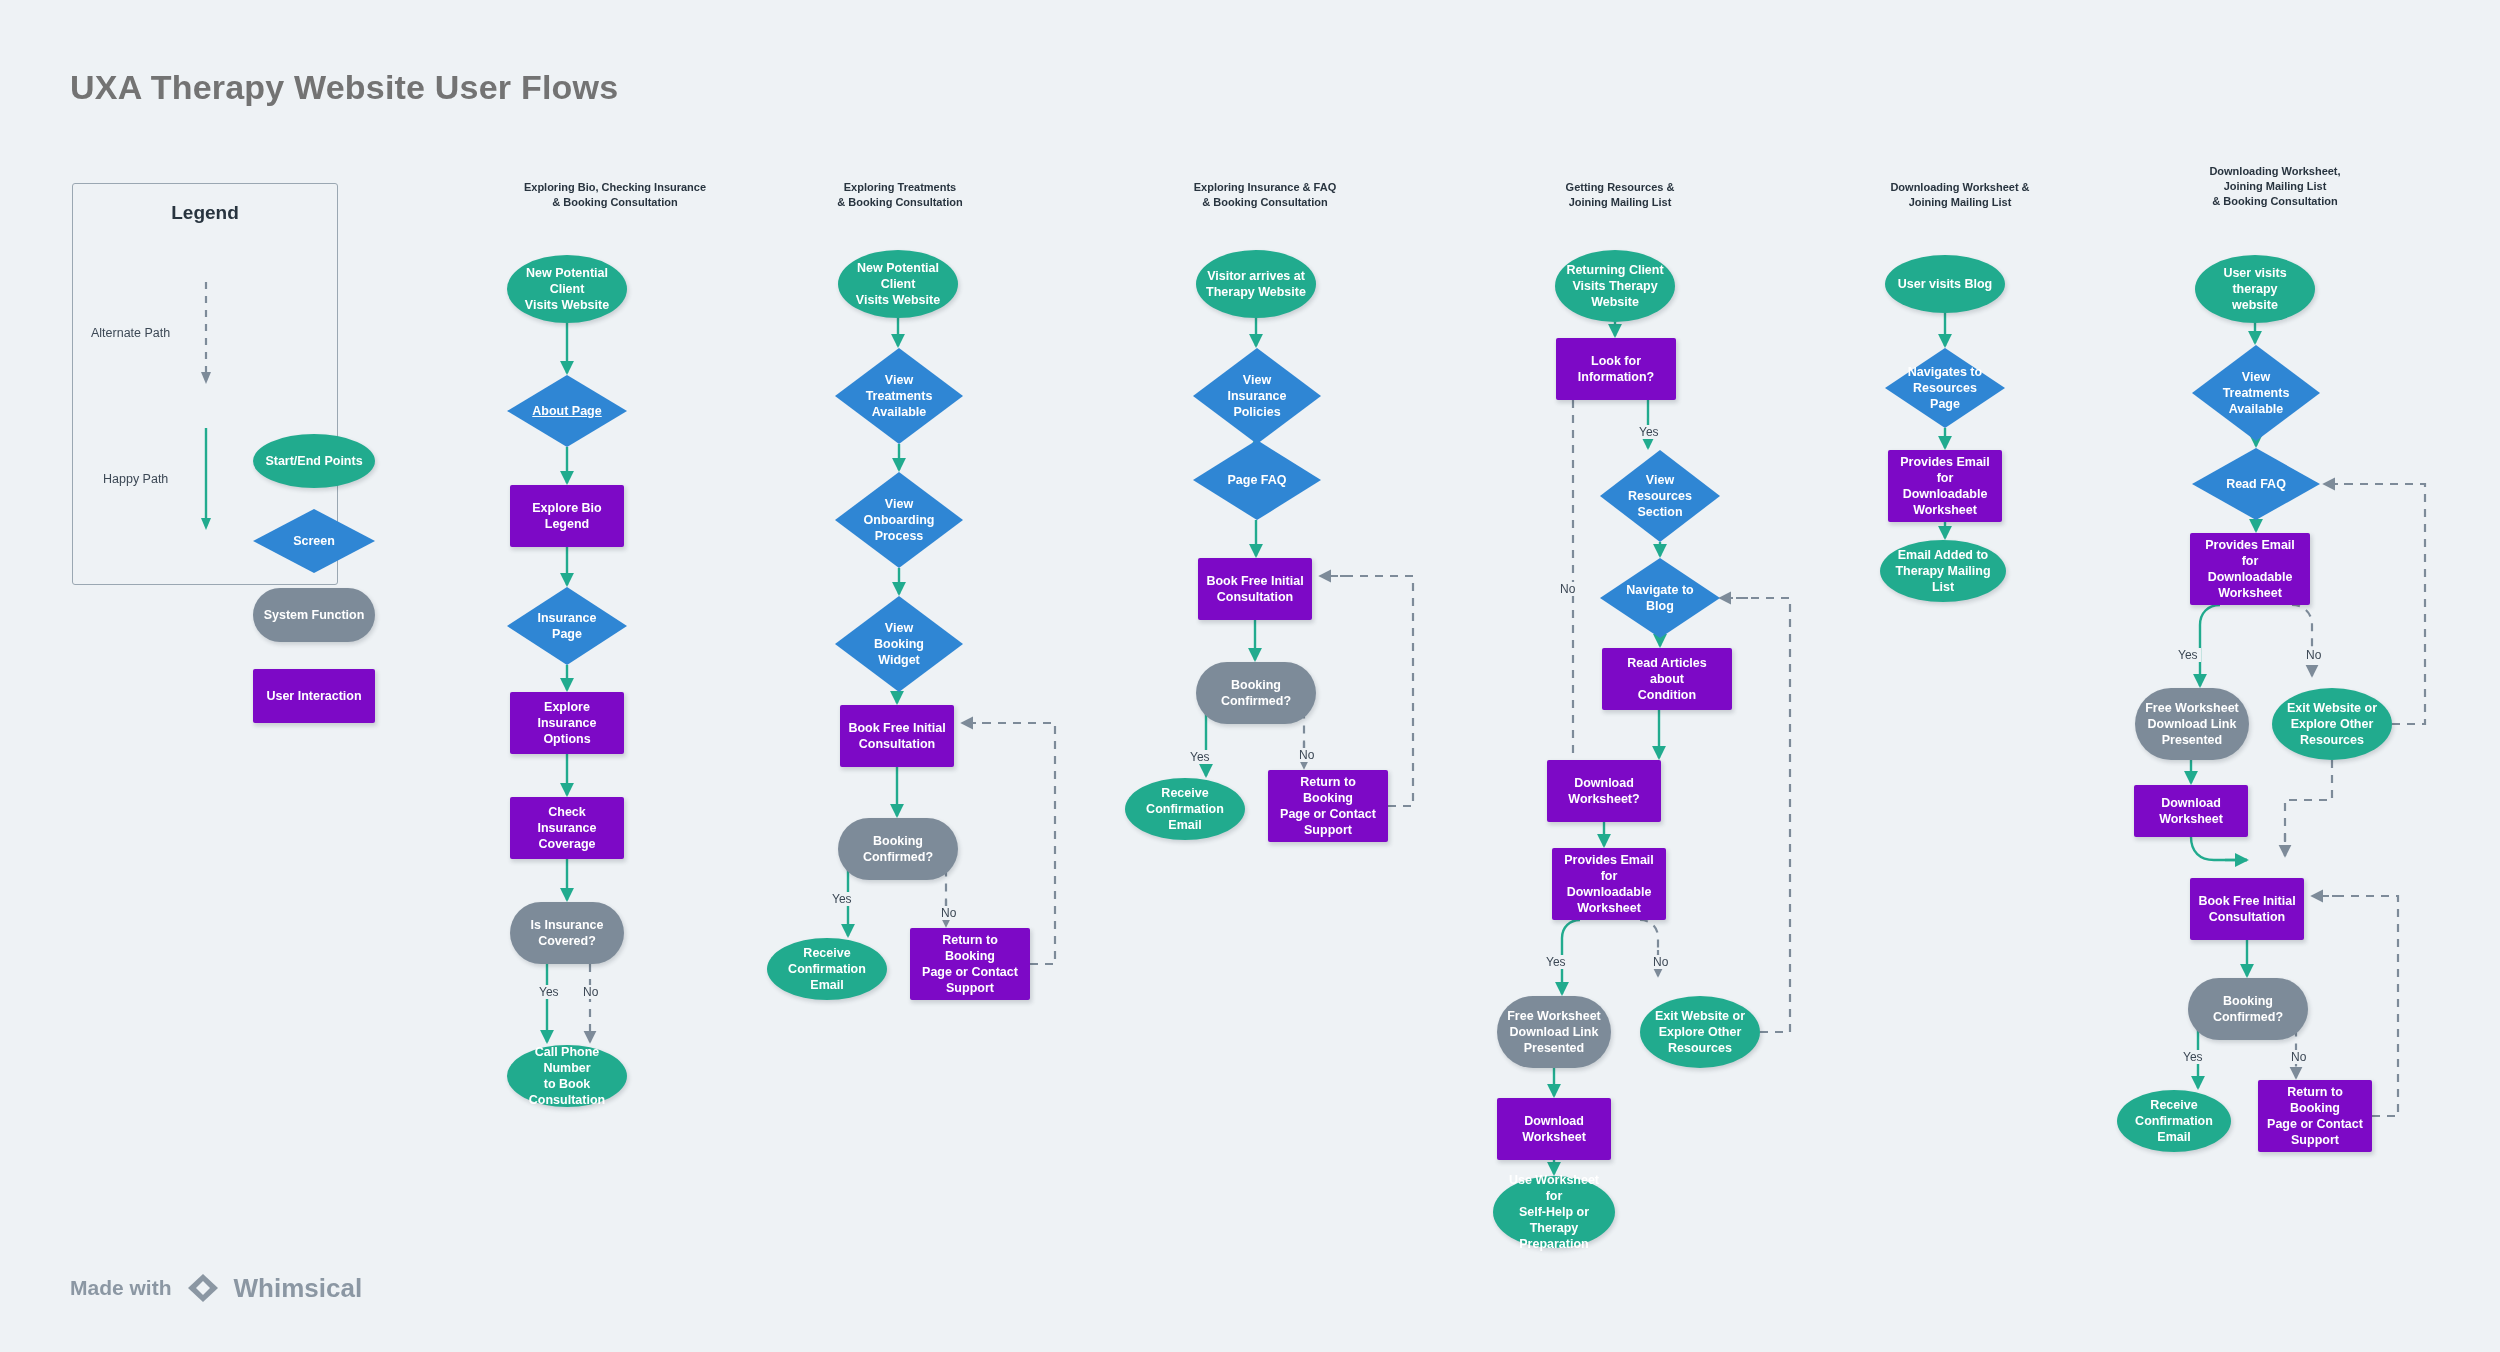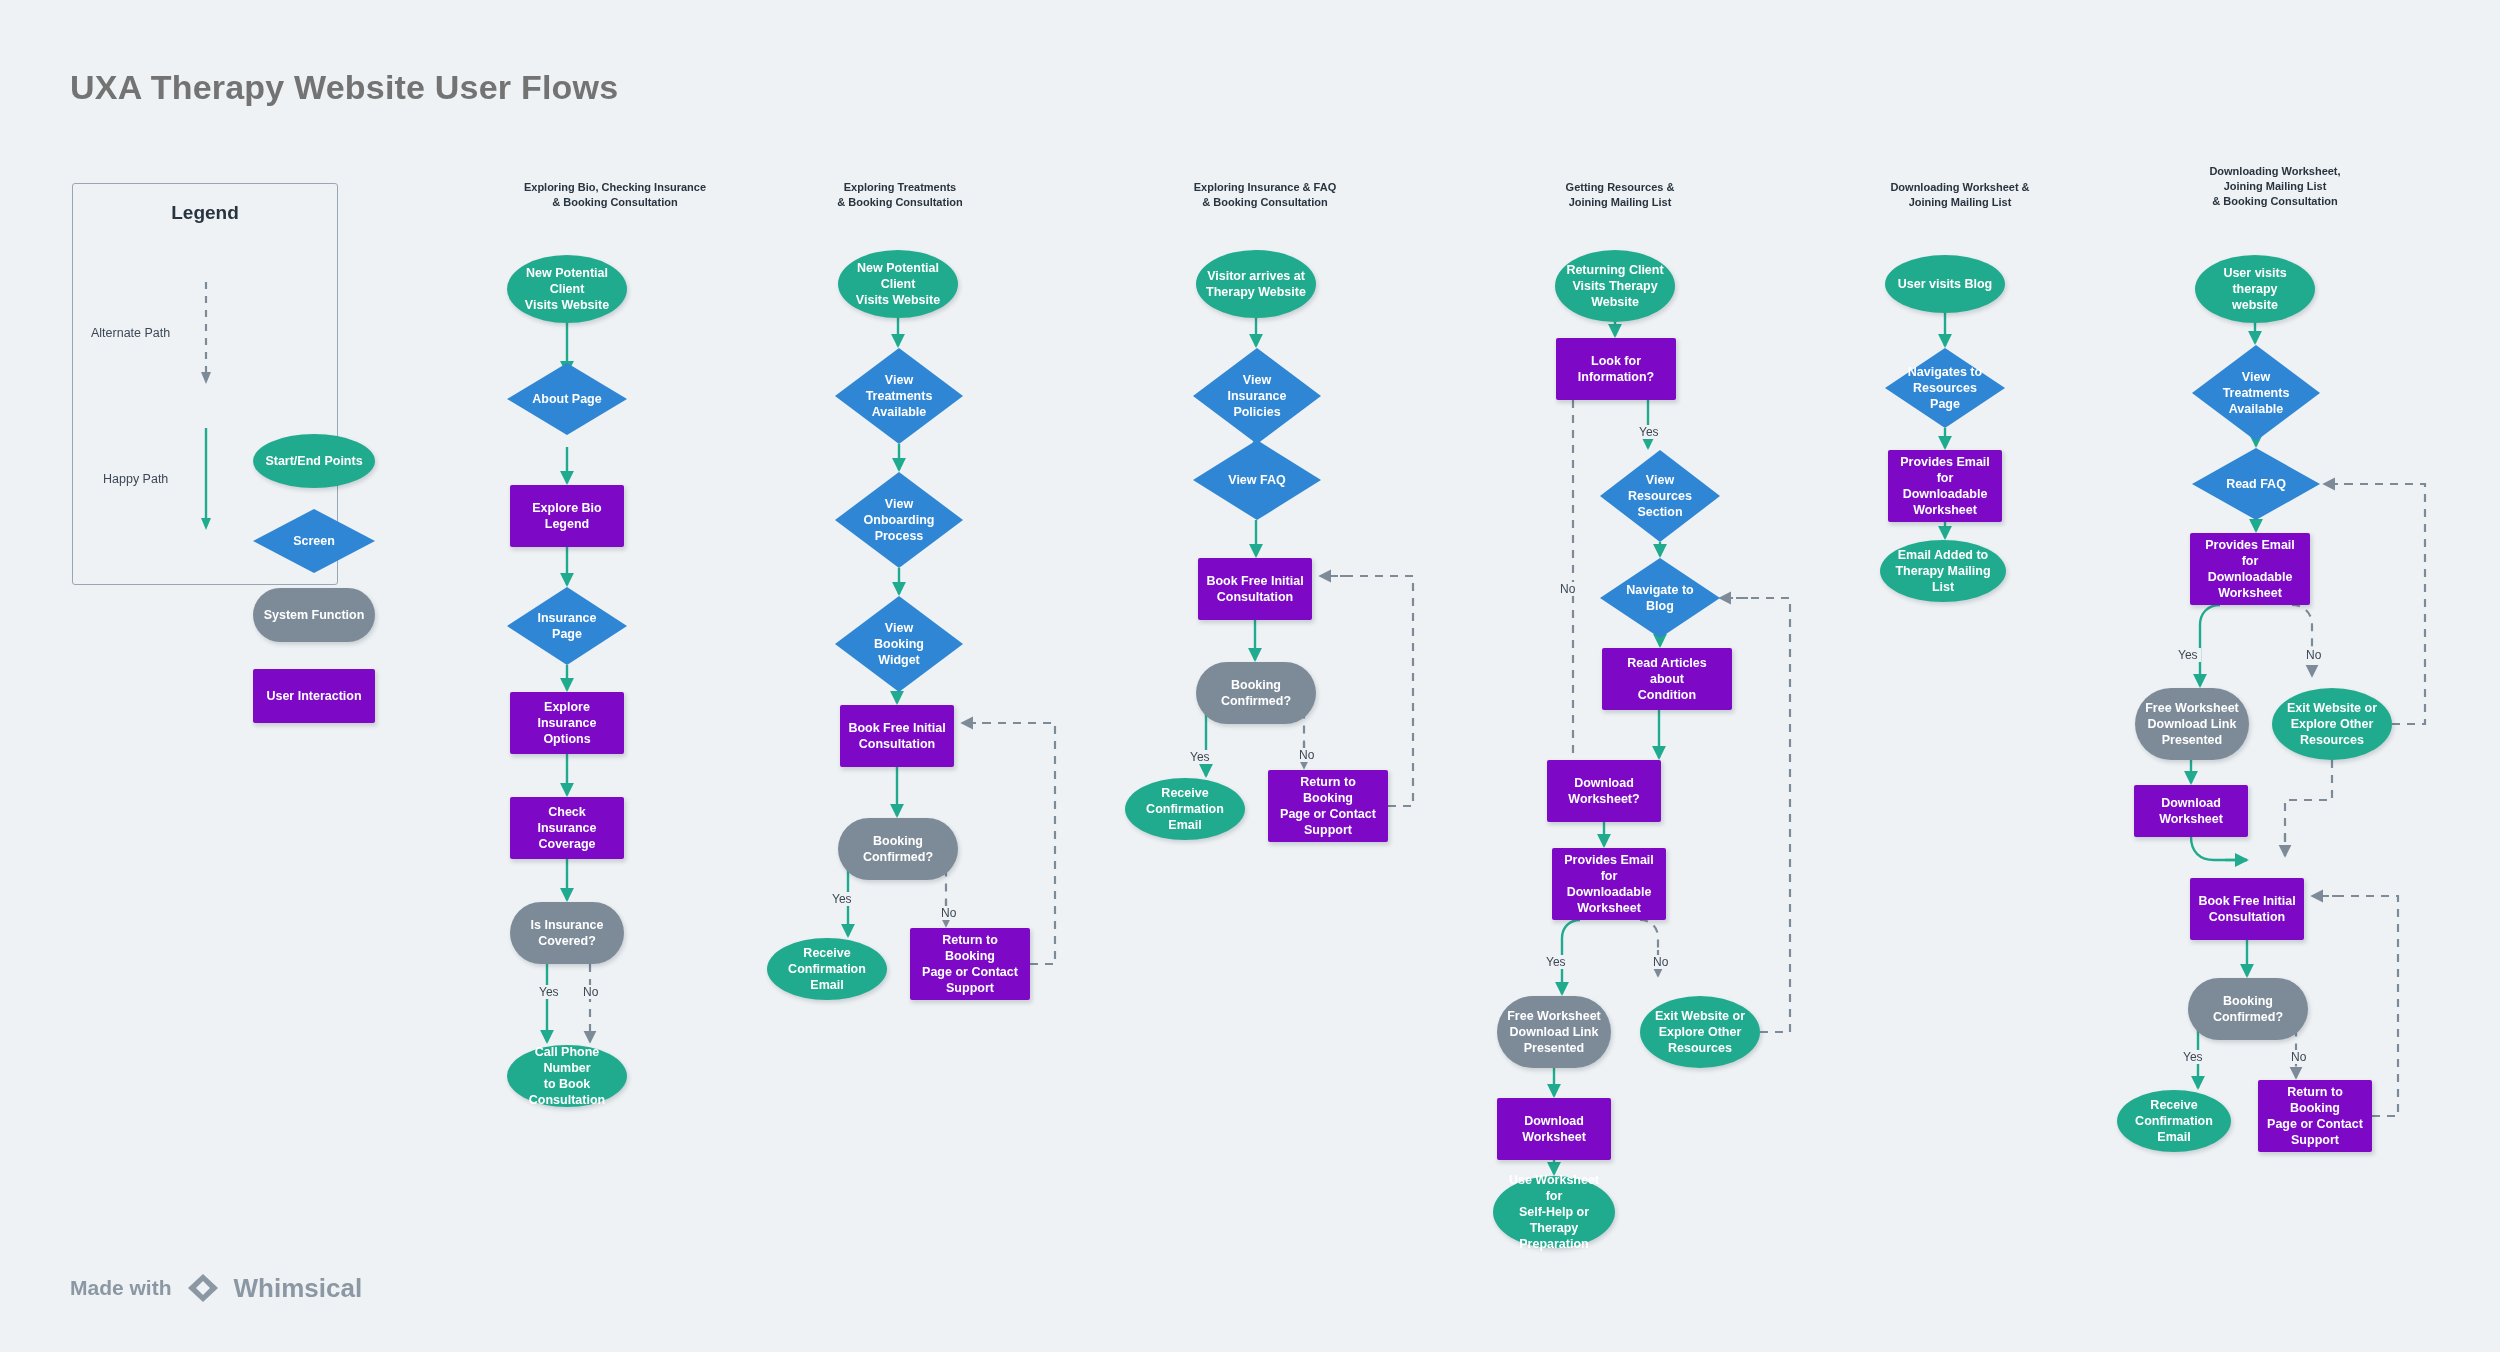--- a/index.html
+++ b/index.html
@@ -222,21 +222,21 @@
 <div class="col-title" style="left:2080px; top:164px; width:390px;">
   <div>Downloading Worksheet,</div>
   <div>Joining Mailing List</div>
   <div>&amp; Booking Consultation</div>
 </div>
 
 <div id="node-layer">
     <div class="node n-start" style="left: 507px; top: 255px; width: 120px; height: 68px;">
       <span>New Potential Client<br>Visits Website</span>
     </div>
-    <div class="node n-screen" style="left: 507px; top: 363px; width: 120px; height: 72px;">
+    <div class="node n-screen" style="left: 507px; top: 375px; width: 120px; height: 72px; text-decoration: underline;">
       <span class="diamond-inner">About Page</span>
     </div>
     <div class="node n-user" style="left: 510px; top: 485px; width: 114px; height: 62px;">
       <span>Explore Bio Legend</span>
     </div>
     <div class="node n-screen" style="left: 507px; top: 587px; width: 120px; height: 78px;">
       <span class="diamond-inner">Insurance<br>Page</span>
     </div>
     <div class="node n-user" style="left: 510px; top: 692px; width: 114px; height: 62px;">
       <span>Explore Insurance<br>Options</span>
@@ -274,21 +274,21 @@
     <div class="node n-user" style="left: 910px; top: 928px; width: 120px; height: 72px;">
       <span>Return to Booking<br>Page or Contact<br>Support</span>
     </div>
     <div class="node n-start" style="left: 1196px; top: 250px; width: 120px; height: 68px;">
       <span>Visitor arrives at<br>Therapy Website</span>
     </div>
     <div class="node n-screen" style="left: 1193px; top: 348px; width: 128px; height: 96px;">
       <span class="diamond-inner">View<br>Insurance<br>Policies</span>
     </div>
     <div class="node n-screen" style="left: 1193px; top: 440px; width: 128px; height: 80px;">
-      <span class="diamond-inner">View FAQ</span>
+      <span class="diamond-inner">Page FAQ</span>
     </div>
     <div class="node n-user" style="left: 1198px; top: 558px; width: 114px; height: 62px;">
       <span>Book Free Initial<br>Consultation</span>
     </div>
     <div class="node n-system" style="left: 1196px; top: 662px; width: 120px; height: 62px;">
       <span>Booking Confirmed?</span>
     </div>
     <div class="node n-start" style="left: 1125px; top: 778px; width: 120px; height: 62px;">
       <span>Receive Confirmation<br>Email</span>
     </div>

